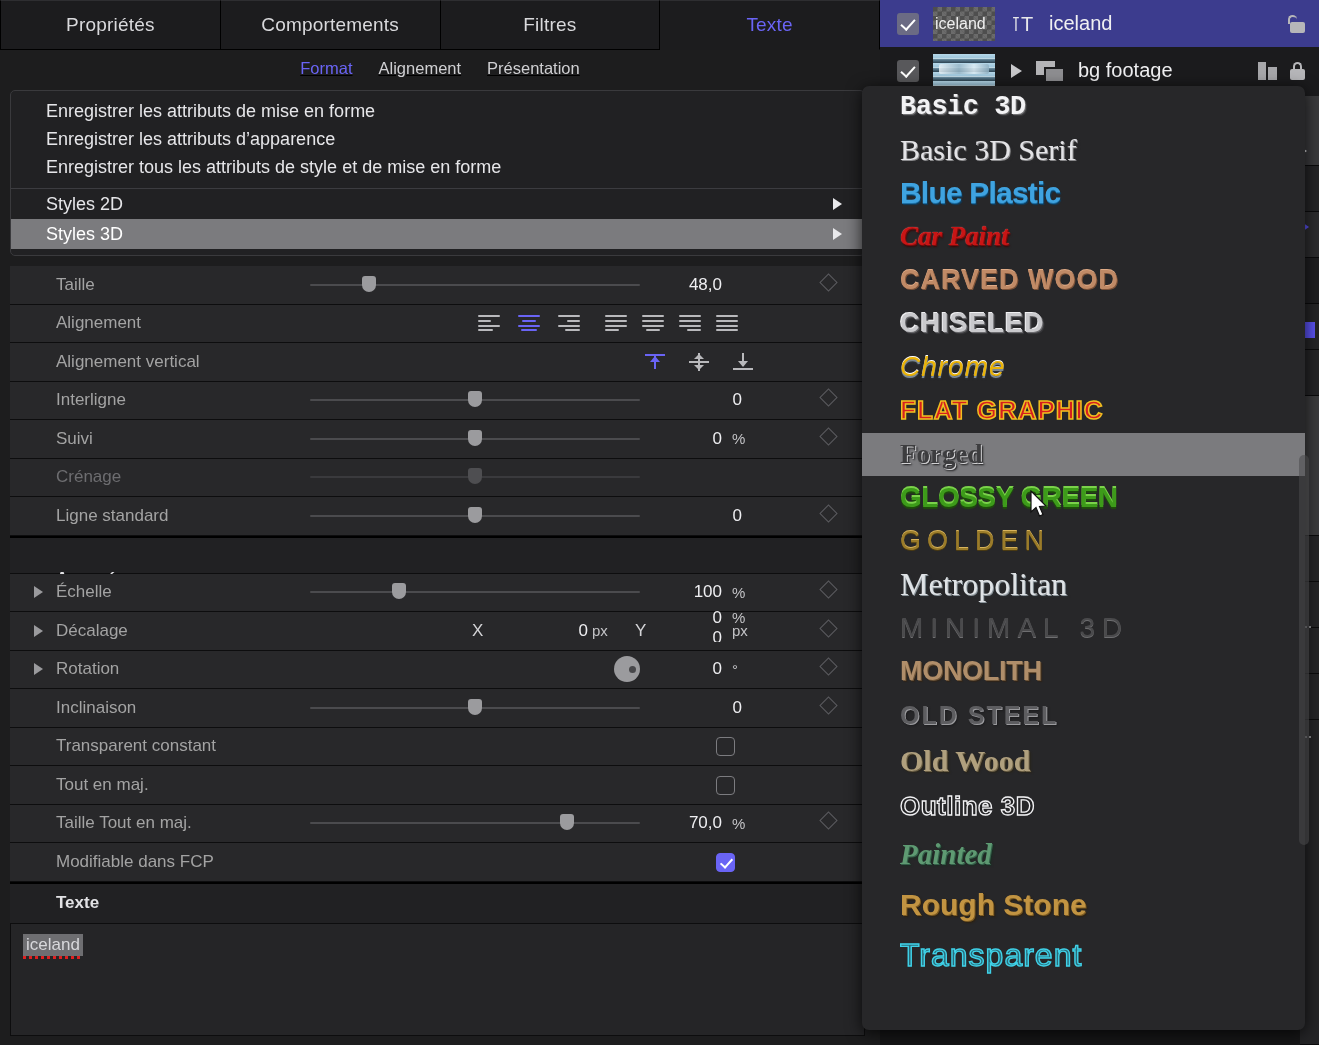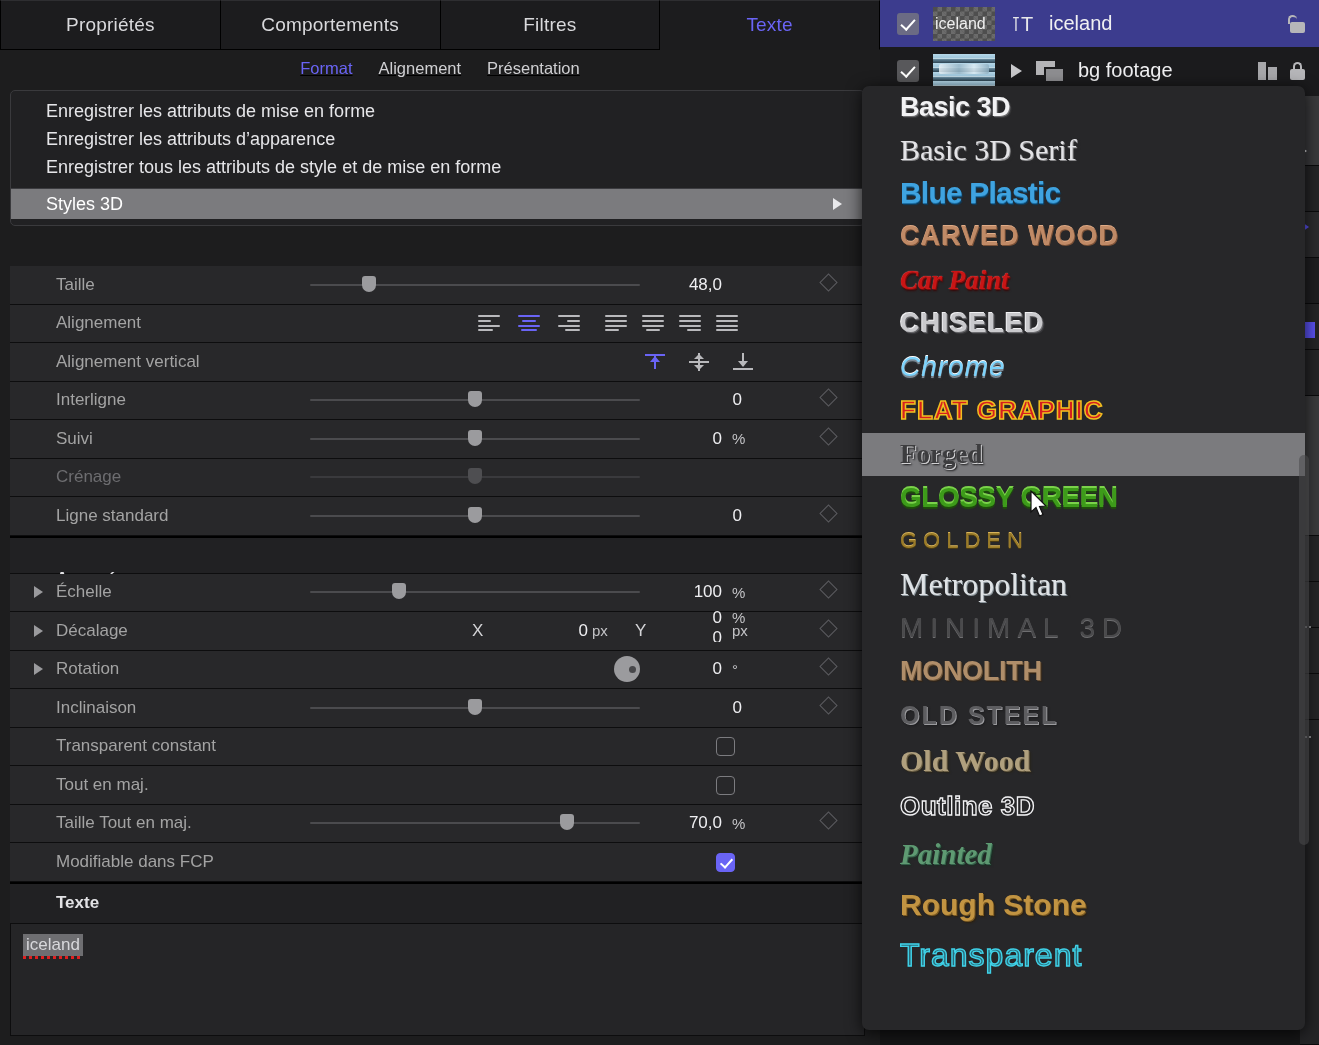--- a/index.html
+++ b/index.html
@@ -226,40 +226,40 @@
     overflow: hidden;
   }
   .srow {
     height: 43.5px; display: flex; align-items: center; padding-left: 38px;
     white-space: nowrap; overflow: hidden;
   }
   .srow.hl { background: #7b7b7e; }
 
   
   .s-basic3d { font-size: 27px; font-weight: bold; color: #f2f2f4; letter-spacing: -.5px;
-    text-shadow: 1px 1px 0 #6e6e70, 2px 2px 1px #3a3a3c; }
+    text-shadow: 1px 1px 0 #6e6e70, 2px 2px 1px #3a3a3c; font-family: Liberation Mono, monospace; }
   .s-serif { font-family: "Liberation Serif", serif; font-size: 30px; color: #e3e3e6;
     text-shadow: 1px 1px 0 #8a8a8c, 2px 2px 2px #2b2b2d; }
   .s-blue { font-size: 30px; font-weight: bold; color: #3fa3e0; letter-spacing: -.8px;
     text-shadow: 0 1px 0 #1d6fa4, 1px 2px 1px #0d3c5c; }
   .s-carpaint { font-family: "Liberation Serif", serif; font-style: italic; font-weight: bold;
     font-size: 27px; color: #c91515; text-shadow: 1px 1px 0 #7a0c0c, 1px 2px 2px #3a0505, 0 0 1px #ff8a8a; }
   .s-carved { font-size: 27px; font-weight: bold; color: #c08a66; letter-spacing: 1px;
     text-shadow: 1px 1px 0 #7c5238, 0 -1px 0 #e0ab86; }
   .s-chisel { font-size: 27px; font-weight: bold; color: #c9c9cc; letter-spacing: 1px;
     text-shadow: 1px 1px 0 #6a6a6d, 2px 2px 1px #3c3c3f, -1px -1px 0 #f0f0f2; }
-  .s-chrome { font-size: 28px; font-style: italic; color: #7dd3fc; letter-spacing: 1px;
+  .s-chrome { font-size: 28px; font-style: italic; color: #eab308; letter-spacing: 1px;
     text-shadow: 0 2px 0 #7b8893, 0 3px 2px #31373d, 0 -1px 0 #ffffff; }
   .s-flat { font-size: 26px; font-weight: bold; color: #d61f1f; letter-spacing: 1px;
     -webkit-text-stroke: 1.5px #f0c020; }
   .s-forged { font-family: "Liberation Serif", serif; font-size: 27px; font-weight: bold;
     color: #3d3d3f; text-shadow: 1px 1px 0 #d2d2d4, 2px 2px 2px #1a1a1c; }
   .s-glossy { font-size: 28px; font-weight: bold; color: #3d9b1a; letter-spacing: -.5px;
     text-shadow: 0 -2px 0 #7ad24a, 0 2px 1px #1e4d0c; }
-  .s-golden { font-size: 22px; color: #9b7c2a; letter-spacing: 6px;
+  .s-golden { font-size: 27px; color: #9b7c2a; letter-spacing: 6px;
     text-shadow: 0 1px 0 #4a3a12, 0 -1px 0 #d8b45c; }
   .s-metro { font-family: "Liberation Serif", serif; font-size: 32px; color: #dfe3e6;
     text-shadow: 1px 1px 0 #8d969c, 2px 2px 2px #2a2e31; }
   .s-minimal { font-size: 28px; color: #4a4a4c; letter-spacing: 7px;
     text-shadow: 0 1px 0 #6e6e70; }
   .s-mono { font-size: 27px; font-weight: bold; color: #b08e6a; letter-spacing: -.3px;
     text-shadow: 1px 1px 0 #6d553a, 2px 2px 1px #2f2419; }
   .s-oldsteel { font-size: 25px; font-weight: bold; color: #5d5d60; letter-spacing: 2px;
     text-shadow: 1px 1px 0 #9b9b9e, 2px 2px 2px #1d1d1f; }
   .s-oldwood { font-family: "Liberation Serif", serif; font-size: 30px; font-weight: bold;
@@ -311,20 +311,24 @@
       <div class="subtab active">Format</div>
       <div class="subtab">Alignement</div>
       <div class="subtab">Présentation</div>
     </div>
 
     <div class="dropmenu">
       <div class="mi">Enregistrer les attributs de mise en forme</div>
       <div class="mi">Enregistrer les attributs d’apparence</div>
       <div class="mi">Enregistrer tous les attributs de style et de mise en forme</div>
       <div class="sep"></div>
+      <div class="mi sub">
+        <span>Styles 2D</span>
+        <span class="arrow-r"></span>
+      </div>
       <div class="mi sub hl">
         <span>Styles 3D</span>
         <span class="arrow-r"></span>
       </div>
       <div style="height:6px"></div>
     </div>
 
     <div id="params">
 
       <div class="prow">
@@ -595,24 +599,24 @@
     <div class="srow" style="height:42px">
       <span class="s-basic3d">Basic 3D</span>
     </div>
     <div class="srow">
       <span class="s-serif">Basic 3D Serif</span>
     </div>
     <div class="srow">
       <span class="s-blue">Blue Plastic</span>
     </div>
     <div class="srow">
+      <span class="s-carpaint">Car Paint</span>
+    </div>
+    <div class="srow">
       <span class="s-carved">CARVED WOOD</span>
-    </div>
-    <div class="srow">
-      <span class="s-carpaint">Car Paint</span>
     </div>
     <div class="srow">
       <span class="s-chisel">CHISELED</span>
     </div>
     <div class="srow">
       <span class="s-chrome">Chrome</span>
     </div>
     <div class="srow">
       <span class="s-flat">FLAT GRAPHIC</span>
     </div>

